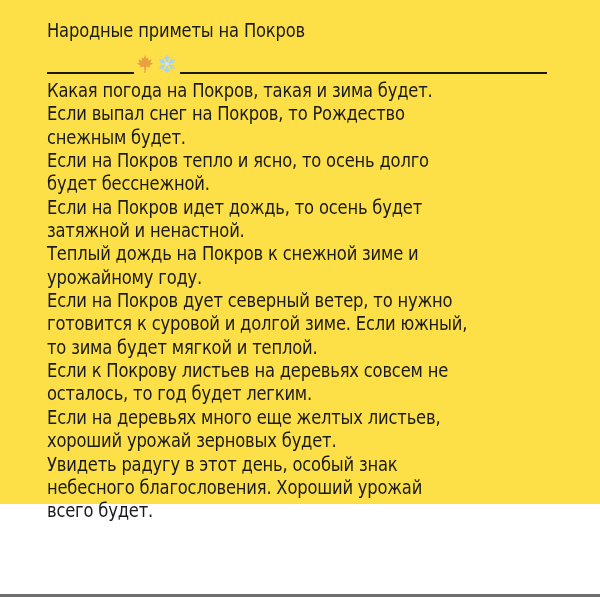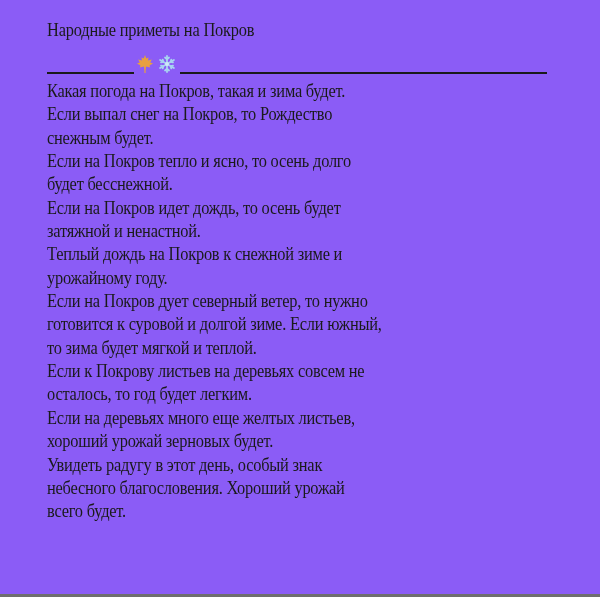--- a/index.html
+++ b/index.html
@@ -12,23 +12,22 @@
       height: 597px;
       position: relative;
       overflow: hidden;
       font-family: "DejaVu Sans", sans-serif;
       color: #1a1a1a;
     }
     .page {
       position: absolute;
       left: 0; top: 0;
       width: 600px;
-      height: 597px;
-      background: #8b5cf6;
-      font-family: Liberation Serif, serif;
+      height: 504px;
+      background: #fde047;
     }
     .title {
       position: absolute;
       left: 47px;
       top: 18px;
       font-size: 19px;
       line-height: 24px;
       white-space: nowrap;
       transform-origin: left top;
       transform: scaleX(0.86);

